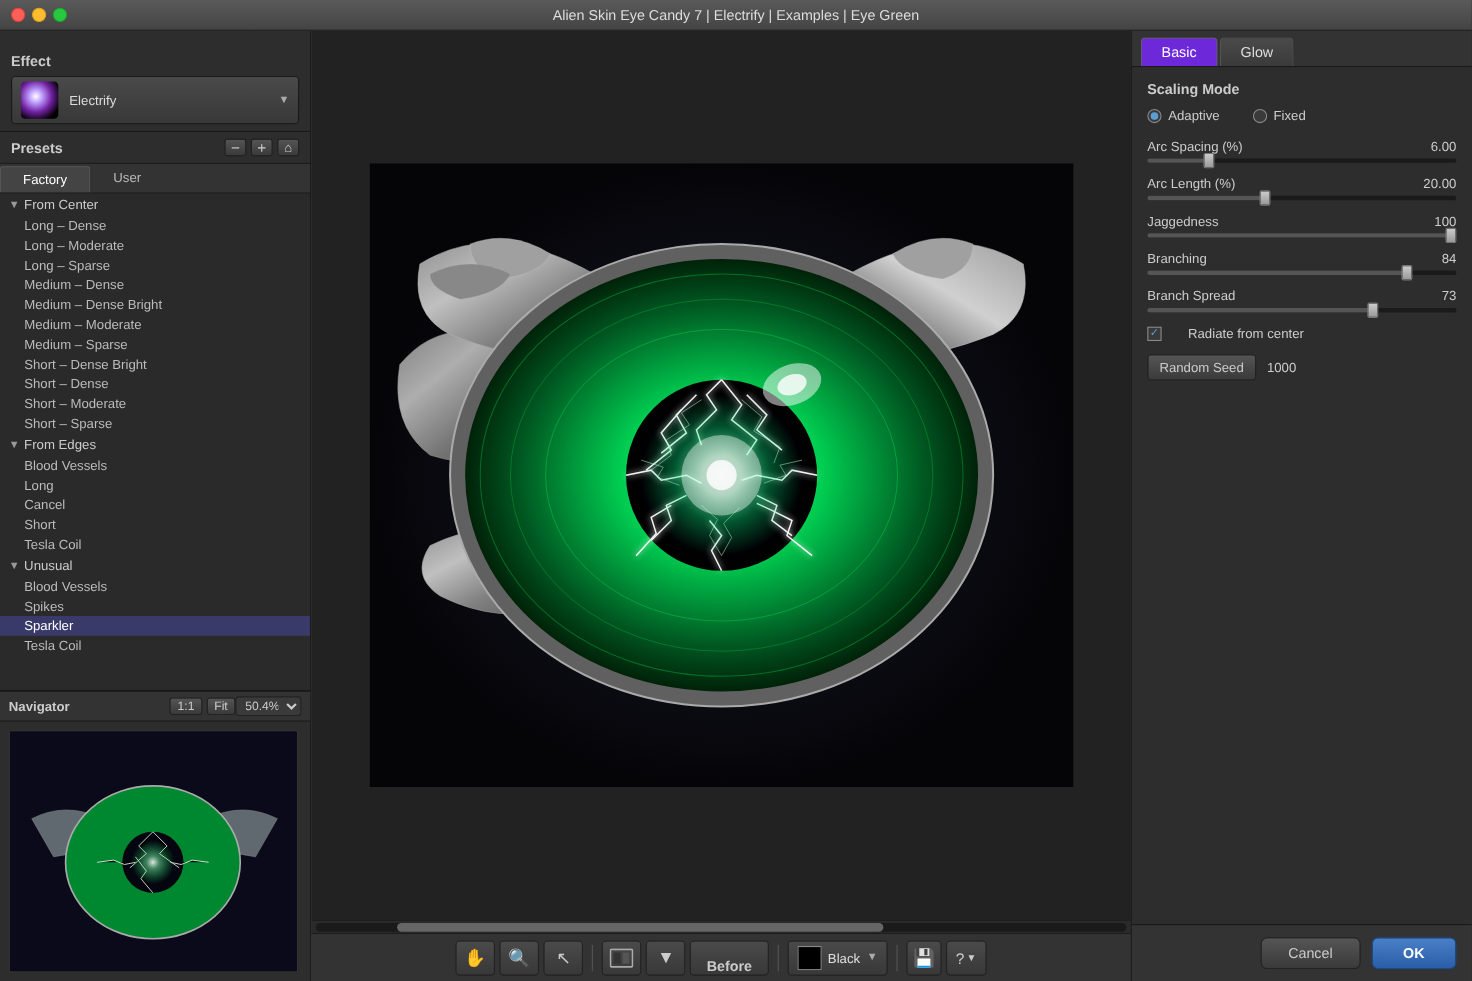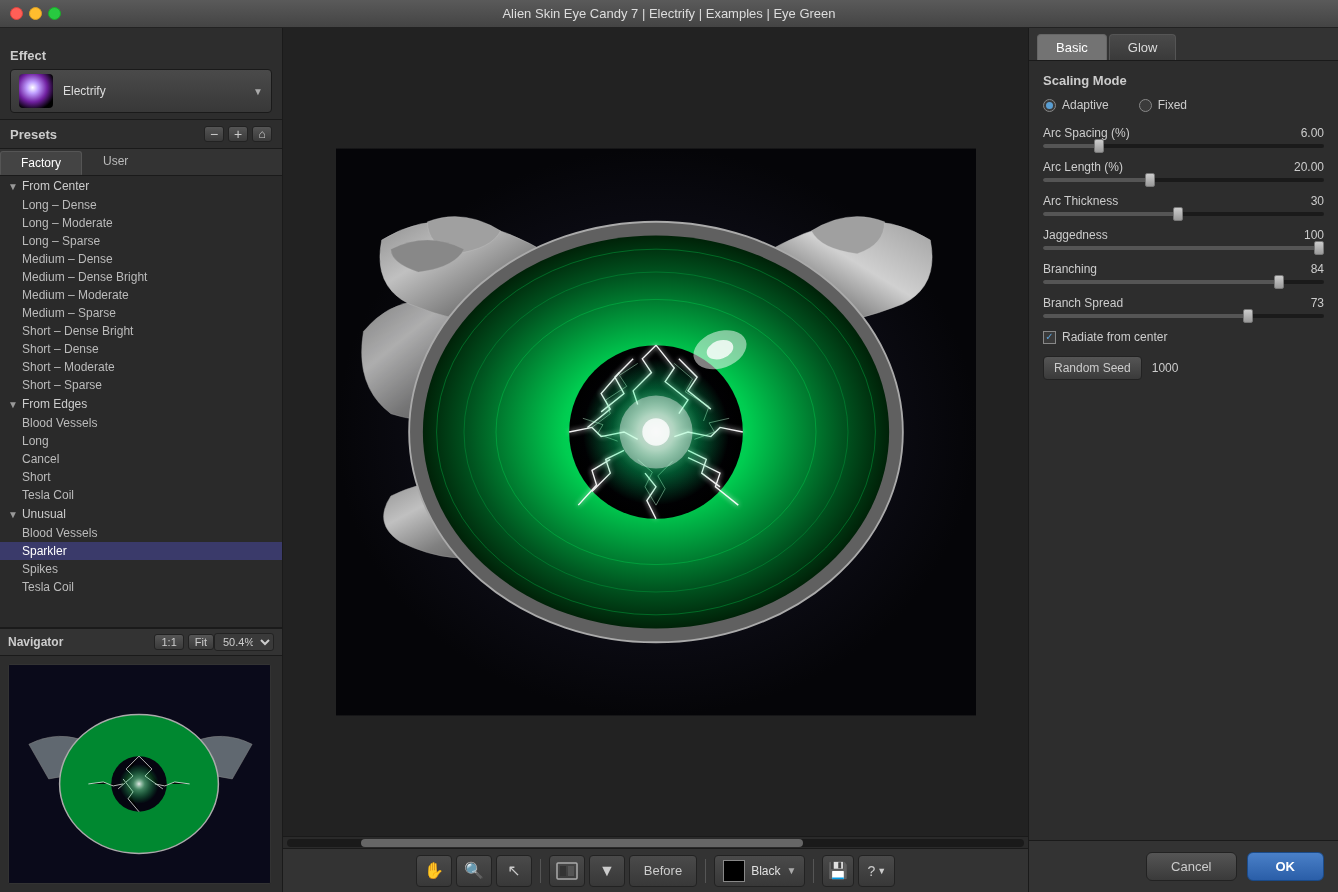--- a/index.html
+++ b/index.html
@@ -329,21 +329,22 @@
     #before-btn {
       padding: 0 14px;
       height: 32px;
       background: linear-gradient(to bottom, #4a4a4a, #383838);
       border: 1px solid #222;
       border-radius: 4px;
       color: #ccc;
       font-size: 13px;
       cursor: pointer;
       display: flex;
-      align-items: center;
+      align-items: flex-end;
+      font-weight: bold;
     }
     #color-btn {
       height: 32px;
       padding: 0 8px;
       background: linear-gradient(to bottom, #4a4a4a, #383838);
       border: 1px solid #222;
       border-radius: 4px;
       display: flex;
       align-items: center;
       gap: 6px;
@@ -403,21 +404,21 @@
       padding: 5px 18px;
       background: linear-gradient(to bottom, #4a4a4a, #3a3a3a);
       border: 1px solid #555;
       border-radius: 4px 4px 0 0;
       border-bottom: none;
       cursor: pointer;
       font-size: 13px;
       color: #ddd;
     }
     .right-tab.active {
-      background: #737373;
+      background: #6d28d9;
       border-color: #666;
       border-bottom-color: #2d2d2d;
       color: #fff;
     }
 
     
     #right-content {
       flex: 1;
       overflow-y: auto;
       padding: 12px 14px;
@@ -488,21 +489,21 @@
       transform: translate(-50%, -50%);
       width: 10px; height: 14px;
       background: linear-gradient(to bottom, #ccc, #999);
       border-radius: 2px;
       border: 1px solid #777;
     }
 
     .checkbox-row {
       display: flex;
       align-items: center;
-      gap: 6px;
+      gap: 24px;
       margin-bottom: 12px;
     }
     .checkbox-box {
       width: 13px; height: 13px;
       border: 1px solid #888;
       background: #3a3a3a;
       display: flex;
       align-items: center;
       justify-content: center;
     }
@@ -645,22 +646,22 @@
         <div class="preset-item">Long</div>
         <div class="preset-item">Cancel</div>
         <div class="preset-item">Short</div>
         <div class="preset-item">Tesla Coil</div>
 
         <div class="preset-group-header">
           <span class="arrow">▼</span>
           <span>Unusual</span>
         </div>
         <div class="preset-item">Blood Vessels</div>
+        <div class="preset-item">Spikes</div>
         <div class="preset-item selected">Sparkler</div>
-        <div class="preset-item">Spikes</div>
         <div class="preset-item">Tesla Coil</div>
 
       </div>
     </div>
 
     <div id="navigator-section">
       <div id="navigator-header">
         <span id="navigator-label">Navigator</span>
         <button class="nav-btn">1:1</button>
         <button class="nav-btn">Fit</button>
@@ -902,30 +903,20 @@
         <div class="slider-label-row">
           <span class="slider-label">Arc Length (%)</span>
           <span class="slider-value">20.00</span>
         </div>
         <div class="slider-track">
           <div class="slider-fill" style="width:38%"></div>
           <div class="slider-thumb" style="left:38%"></div>
         </div>
       </div>
 
-      <div class="slider-row">
-        <div class="slider-label-row">
-          <span class="slider-label">Arc Thickness</span>
-          <span class="slider-value">30</span>
-        </div>
-        <div class="slider-track">
-          <div class="slider-fill" style="width:48%"></div>
-          <div class="slider-thumb" style="left:48%"></div>
-        </div>
-      </div>
 
       <div class="slider-row">
         <div class="slider-label-row">
           <span class="slider-label">Jaggedness</span>
           <span class="slider-value">100</span>
         </div>
         <div class="slider-track">
           <div class="slider-fill" style="width:100%"></div>
           <div class="slider-thumb" style="left:calc(100% - 5px)"></div>
         </div>

